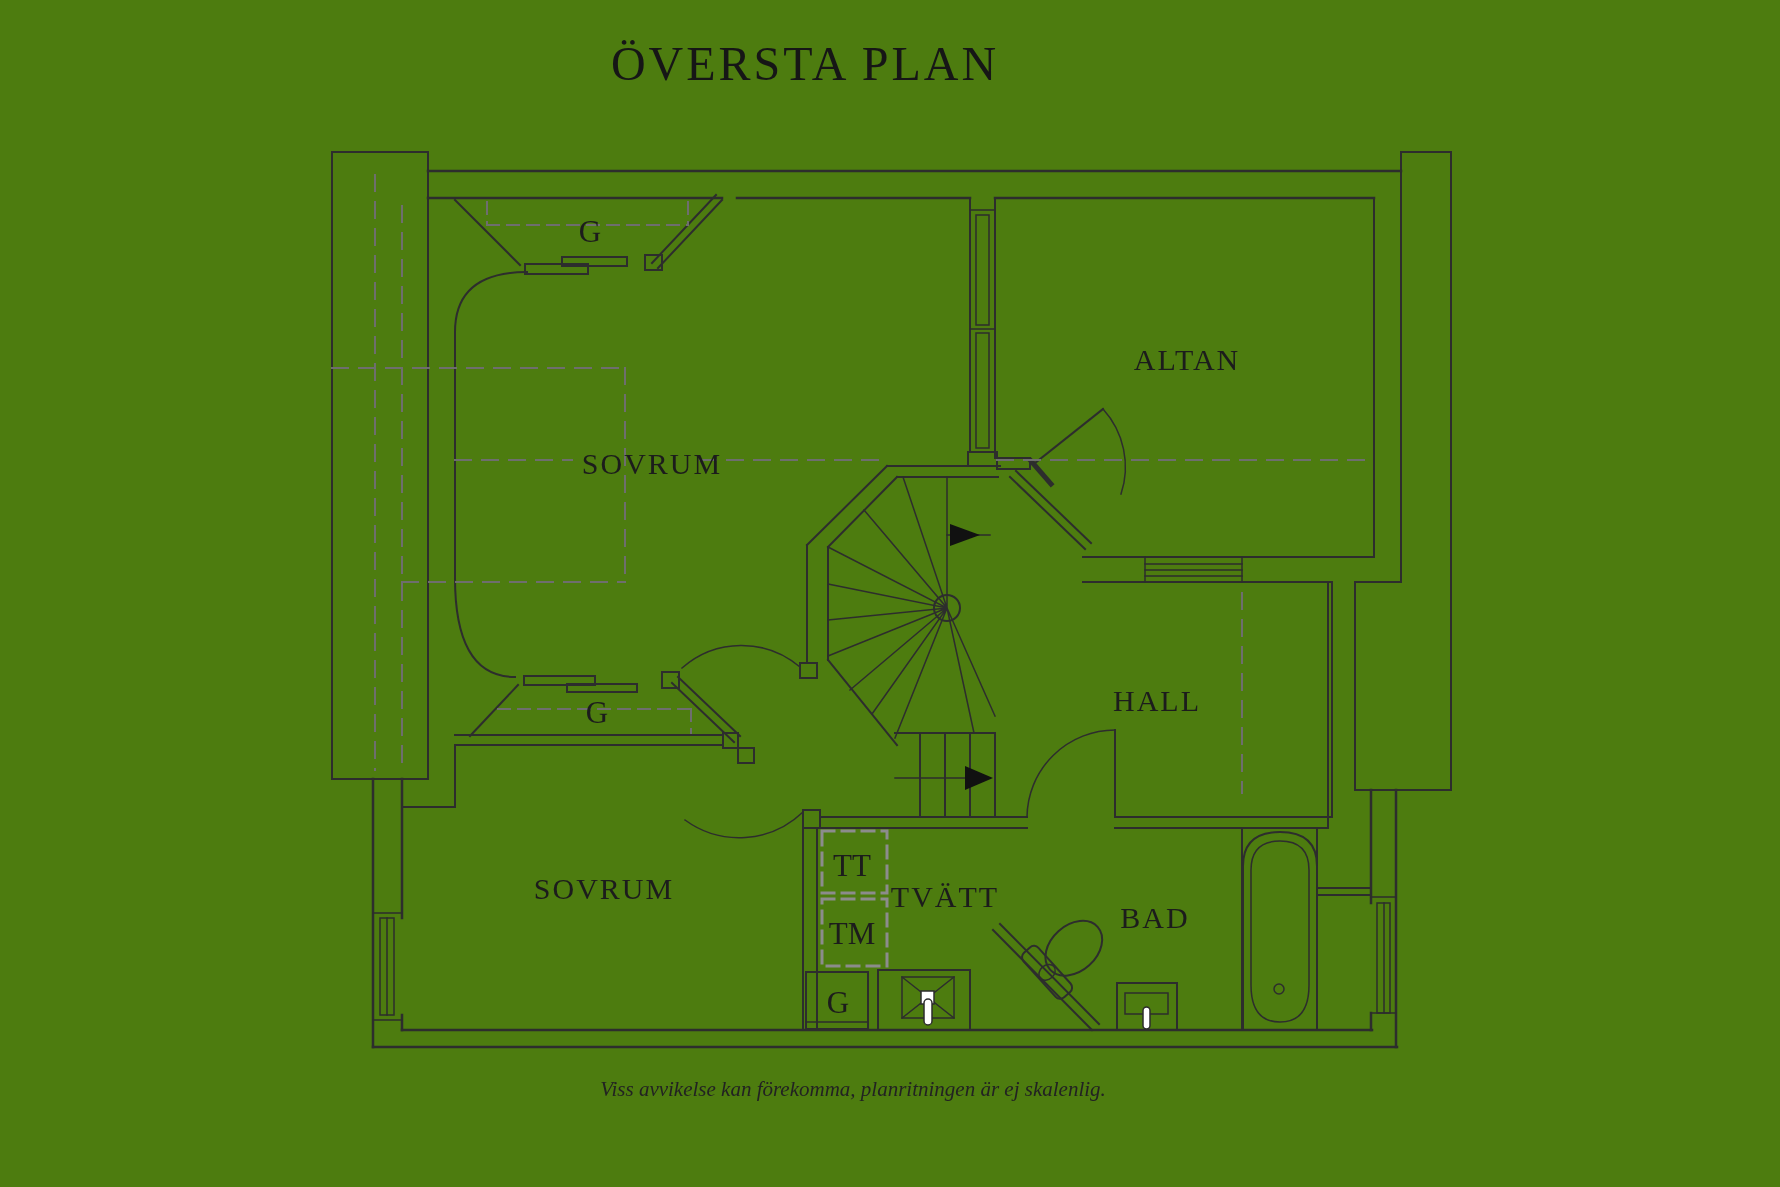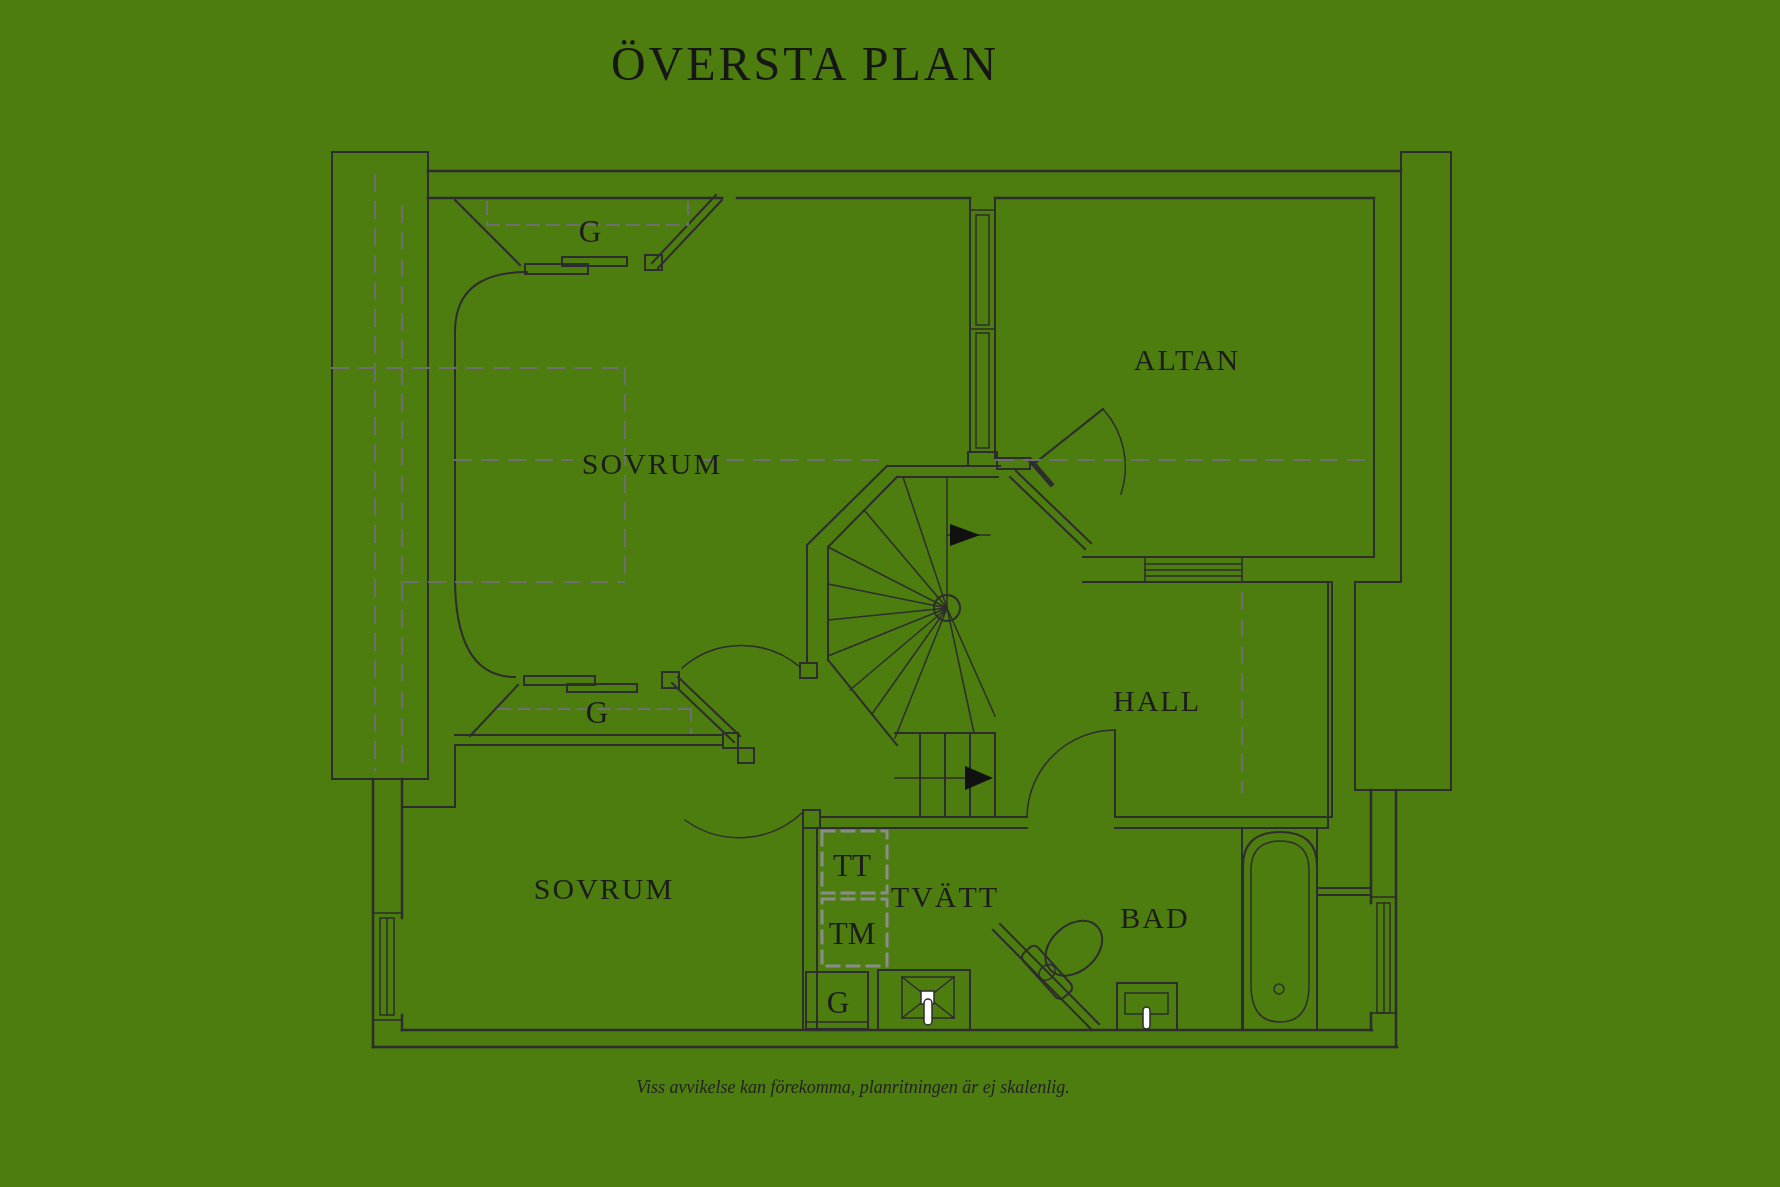--- a/index.html
+++ b/index.html
@@ -1,21 +1,21 @@
 <!DOCTYPE html>
 <html><head>
 <meta charset="utf-8">
 <style>
   html,body{margin:0;padding:0;background:#fff;}
   .screen{position:relative;width:1780px;height:1187px;background:#4d7c0f;overflow:hidden;
           font-family:"Liberation Serif", serif;}
   .plan-title{position:absolute;left:805px;top:36px;transform:translateX(-50%);
           font-size:48px;letter-spacing:3px;color:#161616;white-space:nowrap;font-weight:400;}
   .plan-caption{position:absolute;left:853px;top:1077px;transform:translateX(-50%);
-          font-size:18px;font-style:italic;color:#222;white-space:nowrap;text-align:center;}
+          font-size:21px;font-style:italic;color:#222;white-space:nowrap;text-align:center;}
   svg text{font-family:"Liberation Serif", serif;fill:#1c1c1c;}
   .room-label{font-size:30px;letter-spacing:2px;}
   .closet-label{font-size:31px;}
 </style>
 </head>
 <body>
 
 <div class="screen">
 
   <div class="plan-title">ÖVERSTA PLAN</div>

